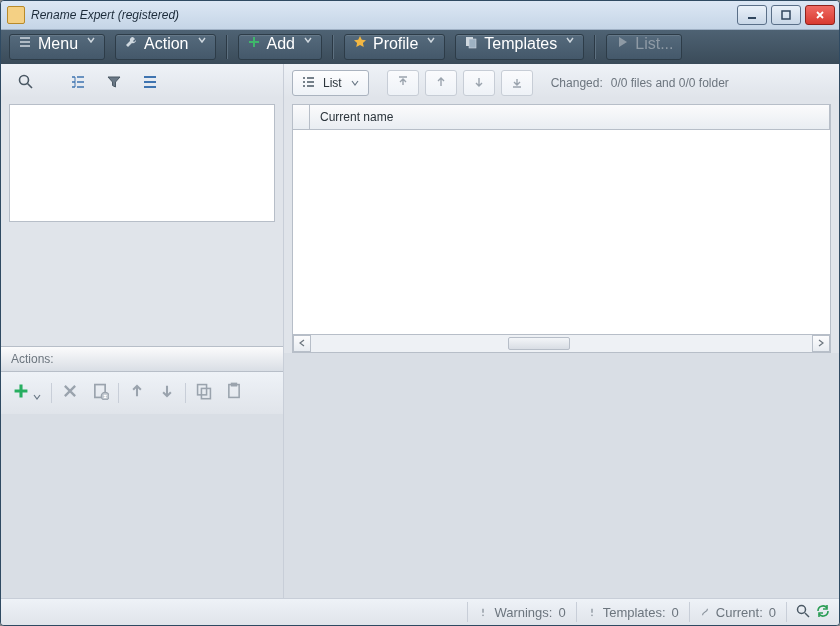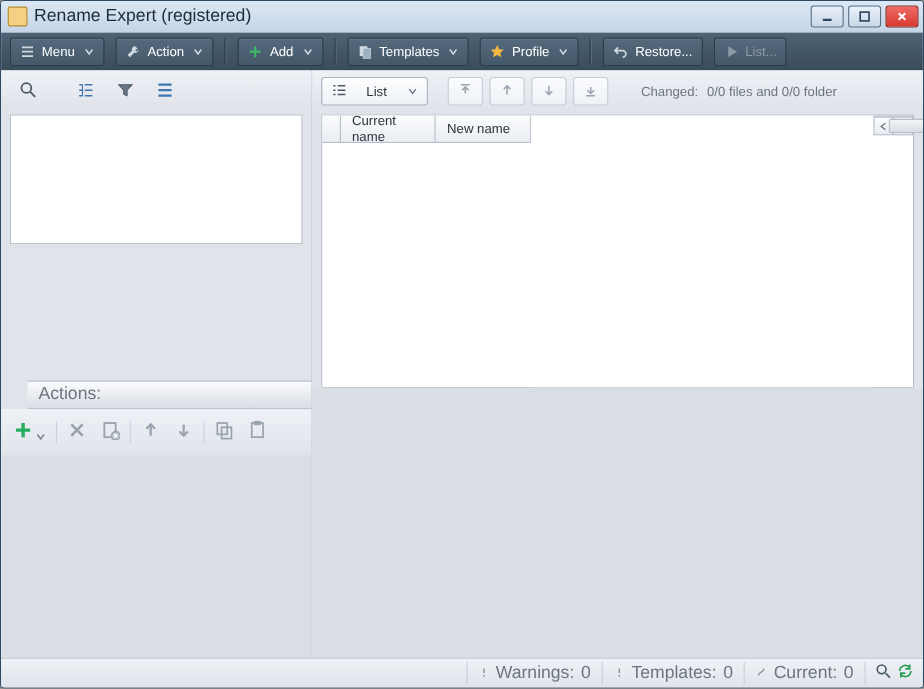--- a/index.html
+++ b/index.html
@@ -28,41 +28,41 @@
   border:1px solid #2f4a62; border-radius:4px; overflow:hidden;
   background:var(--chrome-bg);
 }
 
 .titlebar {
   height:28px; background:linear-gradient(var(--titlebar-grad-top),var(--titlebar-grad-bot));
   display:flex; align-items:center; padding:0 4px 0 6px;
   border-bottom:1px solid #9fb0c4;
 }
 .titlebar .app-icon{width:16px;height:16px;background:#f4d084;border:1px solid #b88a2a;border-radius:2px;margin-right:6px;}
-.titlebar .title-text{color:#1c2b3a;font-size:16px;flex:0 0 auto;}
+.titlebar .title-text{color:#1c2b3a;font-size:12px;flex:0 0 auto;font-style:italic;}
 .titlebar .spacer{flex:1;}
 .win-btns{display:flex;gap:4px;}
 .win-btn{
   width:28px;height:18px;border:1px solid #5a6f88;border-radius:3px;
   background:linear-gradient(#eaf1f9,#c9d7e7); display:flex;align-items:center;justify-content:center;
 }
 .win-btn svg{width:12px;height:12px;}
 .win-btn.close{
   background:linear-gradient(#ef6b64,#d83a30);
   border-color:#8f221c;
 }
 
 .toolbar{
   height:34px; background:linear-gradient(var(--toolbar-grad-top),var(--toolbar-grad-bot));
   border-bottom:1px solid #29343d; display:flex;align-items:center; padding:0 8px; gap:10px;
 }
 .tbtn{
   height:24px; background:linear-gradient(var(--btn-grad-top),var(--btn-grad-bot));
   border:1px solid var(--btn-border); border-radius:3px; color:#fff;
-  display:flex; align-items:center; padding:0 8px; gap:6px; font-size:12px;
+  display:flex; padding:0 8px; gap:6px; font-size:16px;
   box-shadow:0 1px 0 rgba(255,255,255,.1) inset;
 }
 .tbtn .chev{margin-left:2px;}
 .tbtn.disabled{color:#8e9aa5;}
 .tsep{width:0;height:24px;border-left:1px solid #2b3945;border-right:1px solid #5d7080;}
 .ticon{width:14px;height:14px;display:inline-flex;}
 .chev svg, .ticon svg{width:100%;height:100%;}
 
 .body{
   position:absolute; top:63px; bottom:26px; left:0; right:0; display:flex;
@@ -82,50 +82,50 @@
 }
 .icon-btn svg{width:18px;height:18px;stroke:#4a5864;}
 .left-tree{
   flex:1; margin:6px 8px 8px 8px; background:#fff; border:1px solid var(--panel-border);
   min-height:0;
 }
 .left-tree-top{height:128px;}
 .section-header{
   height:24px;background:linear-gradient(var(--header-grad-top),var(--panel-bg));
   border-top:1px solid var(--panel-border);border-bottom:1px solid var(--panel-border);
-  padding:0 10px; display:flex;align-items:center; color:var(--text-dim); font-size:16px;margin-left:24px;
+  padding:0 10px; display:flex;align-items:center; color:var(--text-dim); font-size:12px;
 }
 .actions-toolbar{
   height:34px; background:linear-gradient(var(--chrome-bg-light),var(--chrome-bg));
   display:flex;align-items:center; gap:2px; padding:4px 6px;
 }
 .actions-toolbar .icon-btn{width:26px;height:24px;border:1px solid transparent;}
 .actions-toolbar .icon-btn.add{display:flex;gap:2px;align-items:center;width:38px;}
 .actions-toolbar .sep{width:0;height:20px;border-left:1px solid var(--sep);margin:0 2px;}
 .actions-toolbar .icon-btn.dim svg{stroke:#9aa3ad;fill:#9aa3ad;}
 .actions-body{flex:1;background:var(--panel-bg);}
 
 .ru-toolbar{
   height:30px; display:flex;align-items:center; gap:6px; padding:4px 8px 0 8px;
   background:linear-gradient(var(--chrome-bg-light),var(--chrome-bg));
 }
 .ru-toolbar .view-btn{
   height:24px;border:1px solid #aab3bf;border-radius:3px;background:linear-gradient(#fdfdfe,#eef2f7);
-  display:flex;align-items:center;padding:0 8px;gap:18px;color:var(--text-dark);
+  display:flex;align-items:center;padding:0 8px;gap:8px;color:var(--text-dark);
 }
 .arrow-btn{
   width:30px;height:24px;border:1px solid #c7cdd6;border-radius:3px;background:linear-gradient(#fafbfd,#eef2f7);
   display:flex;align-items:center;justify-content:center;
 }
 .arrow-btn svg{width:14px;height:14px;stroke:#9aa3ad;}
-.ru-status{margin-left:24px;color:var(--text-dim);display:flex;gap:8px;align-items:center;}
+.ru-status{margin-left:12px;color:var(--text-dim);display:flex;gap:8px;align-items:center;}
 
 .file-list{
   flex:1; margin:6px 8px 0 8px; background:#fff; border:1px solid var(--panel-border);
-  display:flex;flex-direction:row; min-height:0; position:relative;
+  display:flex;flex-direction:column; min-height:0; position:relative;
 }
 .col-headers{
   height:24px;background:linear-gradient(var(--header-grad-top),var(--header-grad-bot));
   border-bottom:1px solid var(--panel-border); display:flex;align-items:center; color:var(--text-dark);
 }
 .col{padding:0 10px;height:100%;display:flex;align-items:center;border-right:1px solid var(--panel-border);}
 .col:first-child{width:16px;padding:0;border-right:1px solid var(--panel-border);}
 .col.name{flex:1;}
 .col.new{flex:1;}
 .col.path{width:110px;border-right:none;gap:4px;}
@@ -146,21 +146,21 @@
 }
 .hscroll svg{width:8px;height:8px;stroke:#6c757e;}
 
 .settings-body{flex:1;background:var(--panel-bg);}
 
 .statusbar{
   position:absolute;left:0;right:0;bottom:0;height:26px;
   background:linear-gradient(var(--chrome-bg-light),var(--chrome-bg));
   border-top:1px solid var(--sep);
   display:flex;align-items:center;justify-content:flex-end;padding:0 8px;gap:0;
-  color:var(--text-dim);font-size:16px;
+  color:var(--text-dim);font-size:13px;
 }
 .status-cell{
   height:20px;display:flex;align-items:center;gap:6px;padding:0 10px;
   border-left:1px solid var(--sep);
 }
 .status-cell:first-child{border-left:1px solid var(--sep);}
 .status-icons{display:flex;gap:4px;border-left:1px solid var(--sep);padding-left:8px;height:20px;align-items:center;}
 .status-icons svg{width:16px;height:16px;}
 .chev{width:10px;height:10px;display:inline-flex;}
 </style>
@@ -230,53 +230,45 @@
       <span class="chev">
           <svg viewBox="0 0 10 10">
             <path d="M2 3 L5 7 L8 3" fill="none" stroke="#cfd8df" stroke-width="1.4"></path>
           </svg>
         </span>
     </div>
     <div class="tsep"></div>
     <div class="tbtn">
       <span class="ticon">
           <svg viewBox="0 0 14 14">
+            <path d="M7 1l1.8 3.8 4.2.4-3.1 2.8.9 4.1L7 10l-3.8 2.1.9-4.1L1 5.2l4.2-.4z" fill="#f2b743"></path>
+          </svg>
+        </span>
+      <span>Profile</span>
+      <span class="chev">
+          <svg viewBox="0 0 10 10">
+            <path d="M2 3 L5 7 L8 3" fill="none" stroke="#cfd8df" stroke-width="1.4"></path>
+          </svg>
+        </span>
+    </div>
+    <div class="tbtn">
+      <span class="ticon">
+          <svg viewBox="0 0 14 14">
             <rect x="2" y="2" width="7" height="9" fill="#cfd8df"></rect>
             <rect x="5" y="4" width="7" height="9" fill="#9db1c2" stroke="#cfd8df" stroke-width="0.6"></rect>
           </svg>
         </span>
       <span>Templates</span>
       <span class="chev">
           <svg viewBox="0 0 10 10">
             <path d="M2 3 L5 7 L8 3" fill="none" stroke="#cfd8df" stroke-width="1.4"></path>
           </svg>
         </span>
     </div>
-    <div class="tbtn">
-      <span class="ticon">
-          <svg viewBox="0 0 14 14">
-            <path d="M7 1l1.8 3.8 4.2.4-3.1 2.8.9 4.1L7 10l-3.8 2.1.9-4.1L1 5.2l4.2-.4z" fill="#f2b743"></path>
-          </svg>
-        </span>
-      <span>Profile</span>
-      <span class="chev">
-          <svg viewBox="0 0 10 10">
-            <path d="M2 3 L5 7 L8 3" fill="none" stroke="#cfd8df" stroke-width="1.4"></path>
-          </svg>
-        </span>
-    </div>
     <div class="tsep"></div>
-    <div class="tbtn">
-      <span class="ticon">
-          <svg viewBox="0 0 14 14">
-            <path d="M5 3 L2 6 L5 9 M2 6 H9 a3 3 0 0 1 0 6" fill="none" stroke="#cfd8df" stroke-width="1.5"></path>
-          </svg>
-        </span>
-      <span>Restore...</span>
-    </div>
     <div class="tbtn disabled">
       <span class="ticon">
           <svg viewBox="0 0 14 14">
             <path d="M4 2 L12 7 L4 12 Z" fill="#8e9aa5"></path>
           </svg>
         </span>
       <span>List...</span>
     </div>
   </div>
 
@@ -403,23 +395,20 @@
           <span>Changed:</span>
           <span>0/0 files and 0/0 folder</span>
         </div>
       </div>
 
       <div class="file-list">
         <div class="col-headers">
           <div class="col"></div>
           <div class="col name">
               <span>Current name</span>
-            </div>
-          <div class="col new">
-              <span>New name</span>
             </div>
         </div>
         <div class="list-body"></div>
         <div class="hscroll">
           <div class="hl">
               <svg viewBox="0 0 8 8">
                 <path d="M6 1 L2 4 L6 7" fill="none" stroke="#6c757e" stroke-width="1.2"></path>
               </svg>
             </div>
           <div class="thumb"></div>

